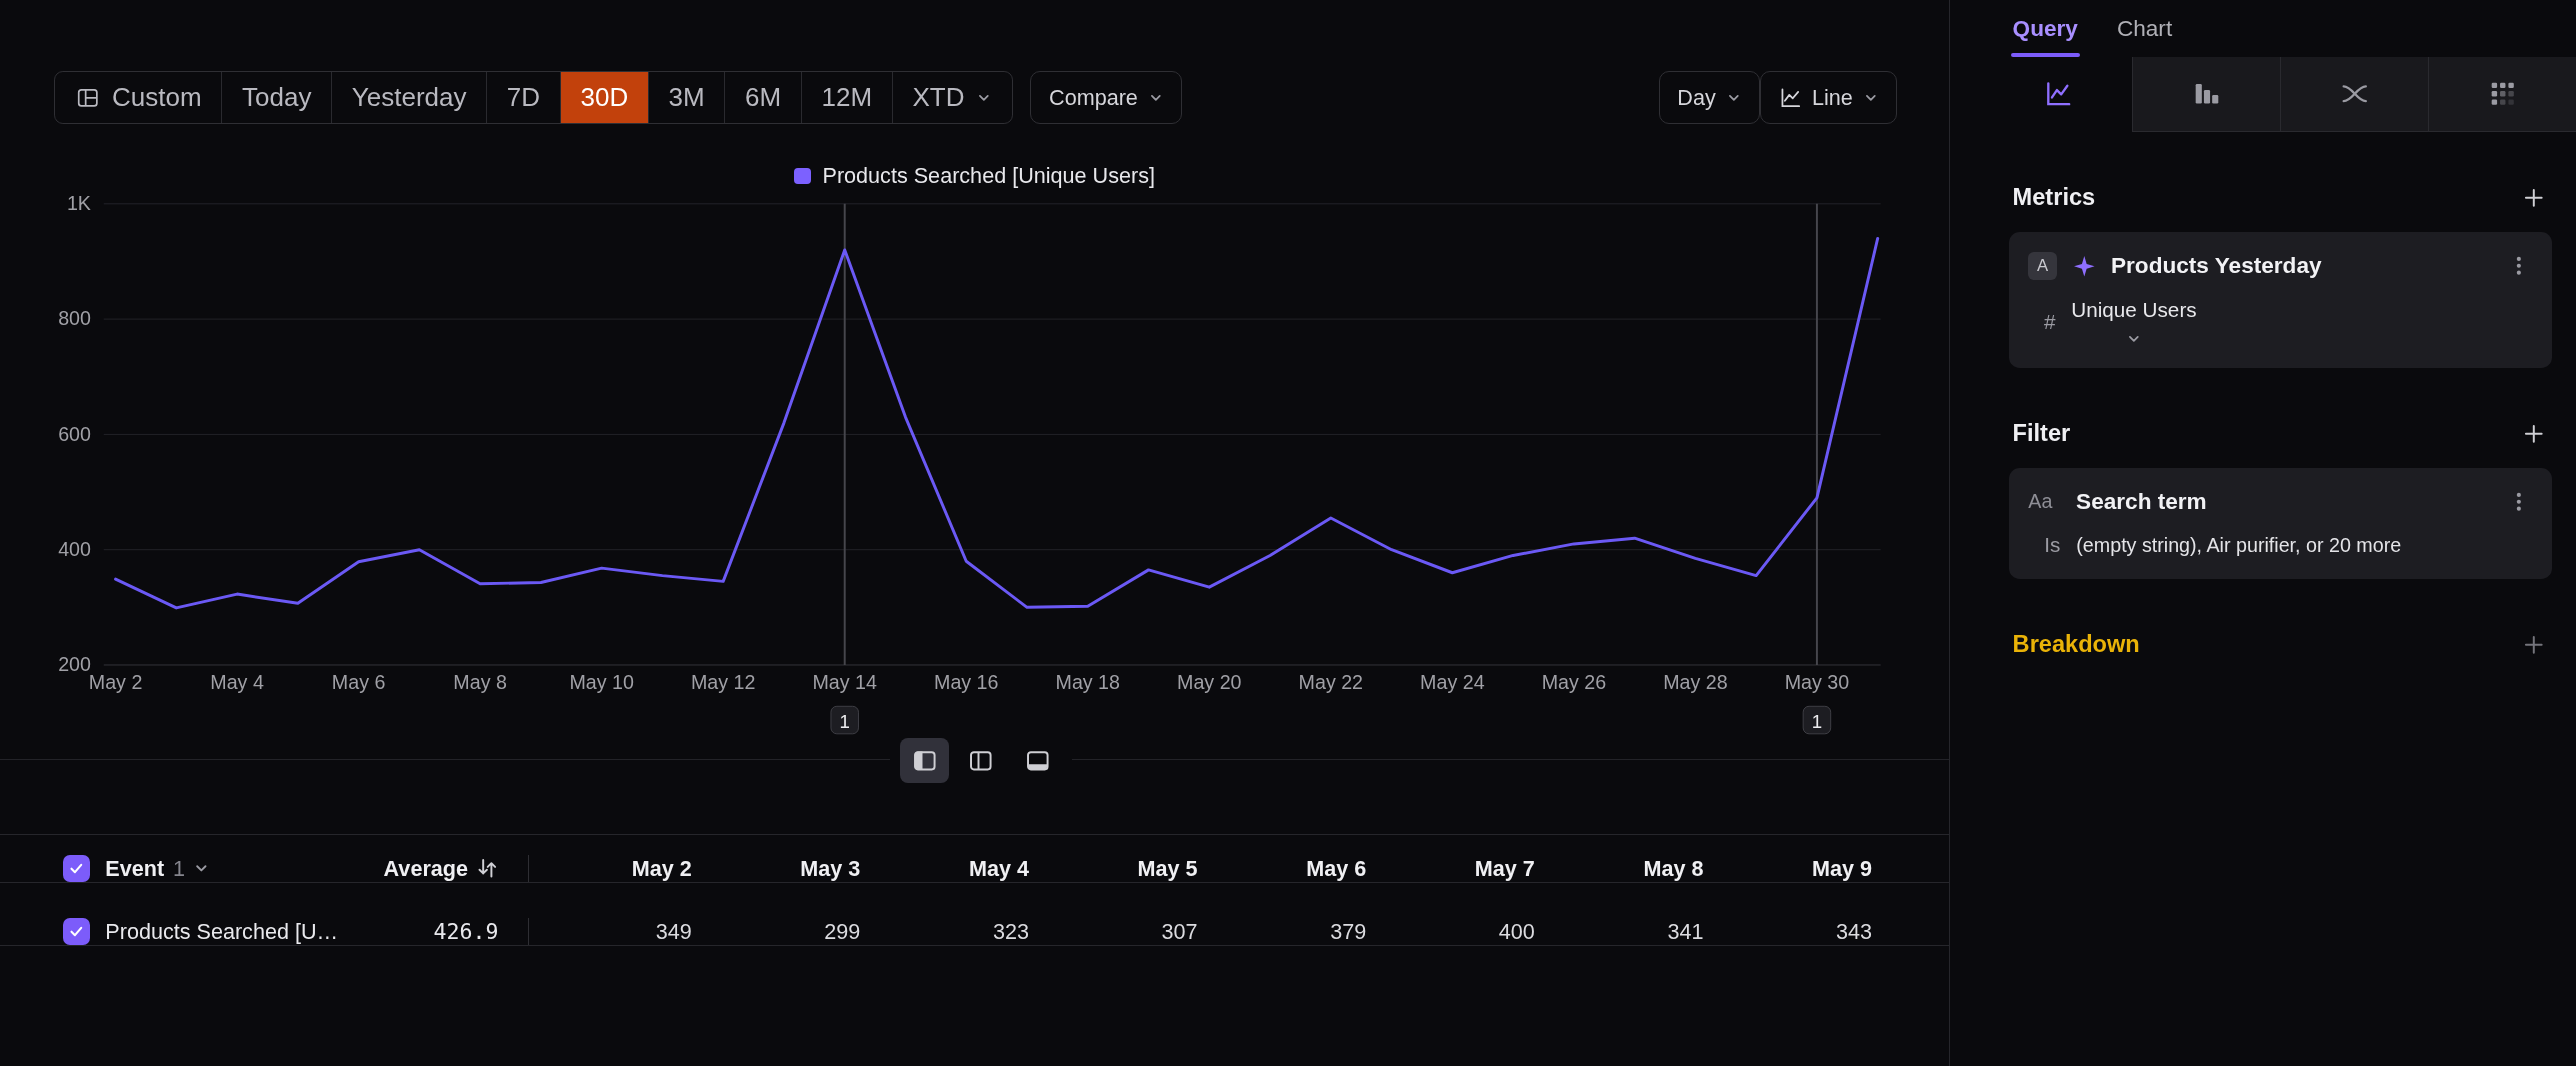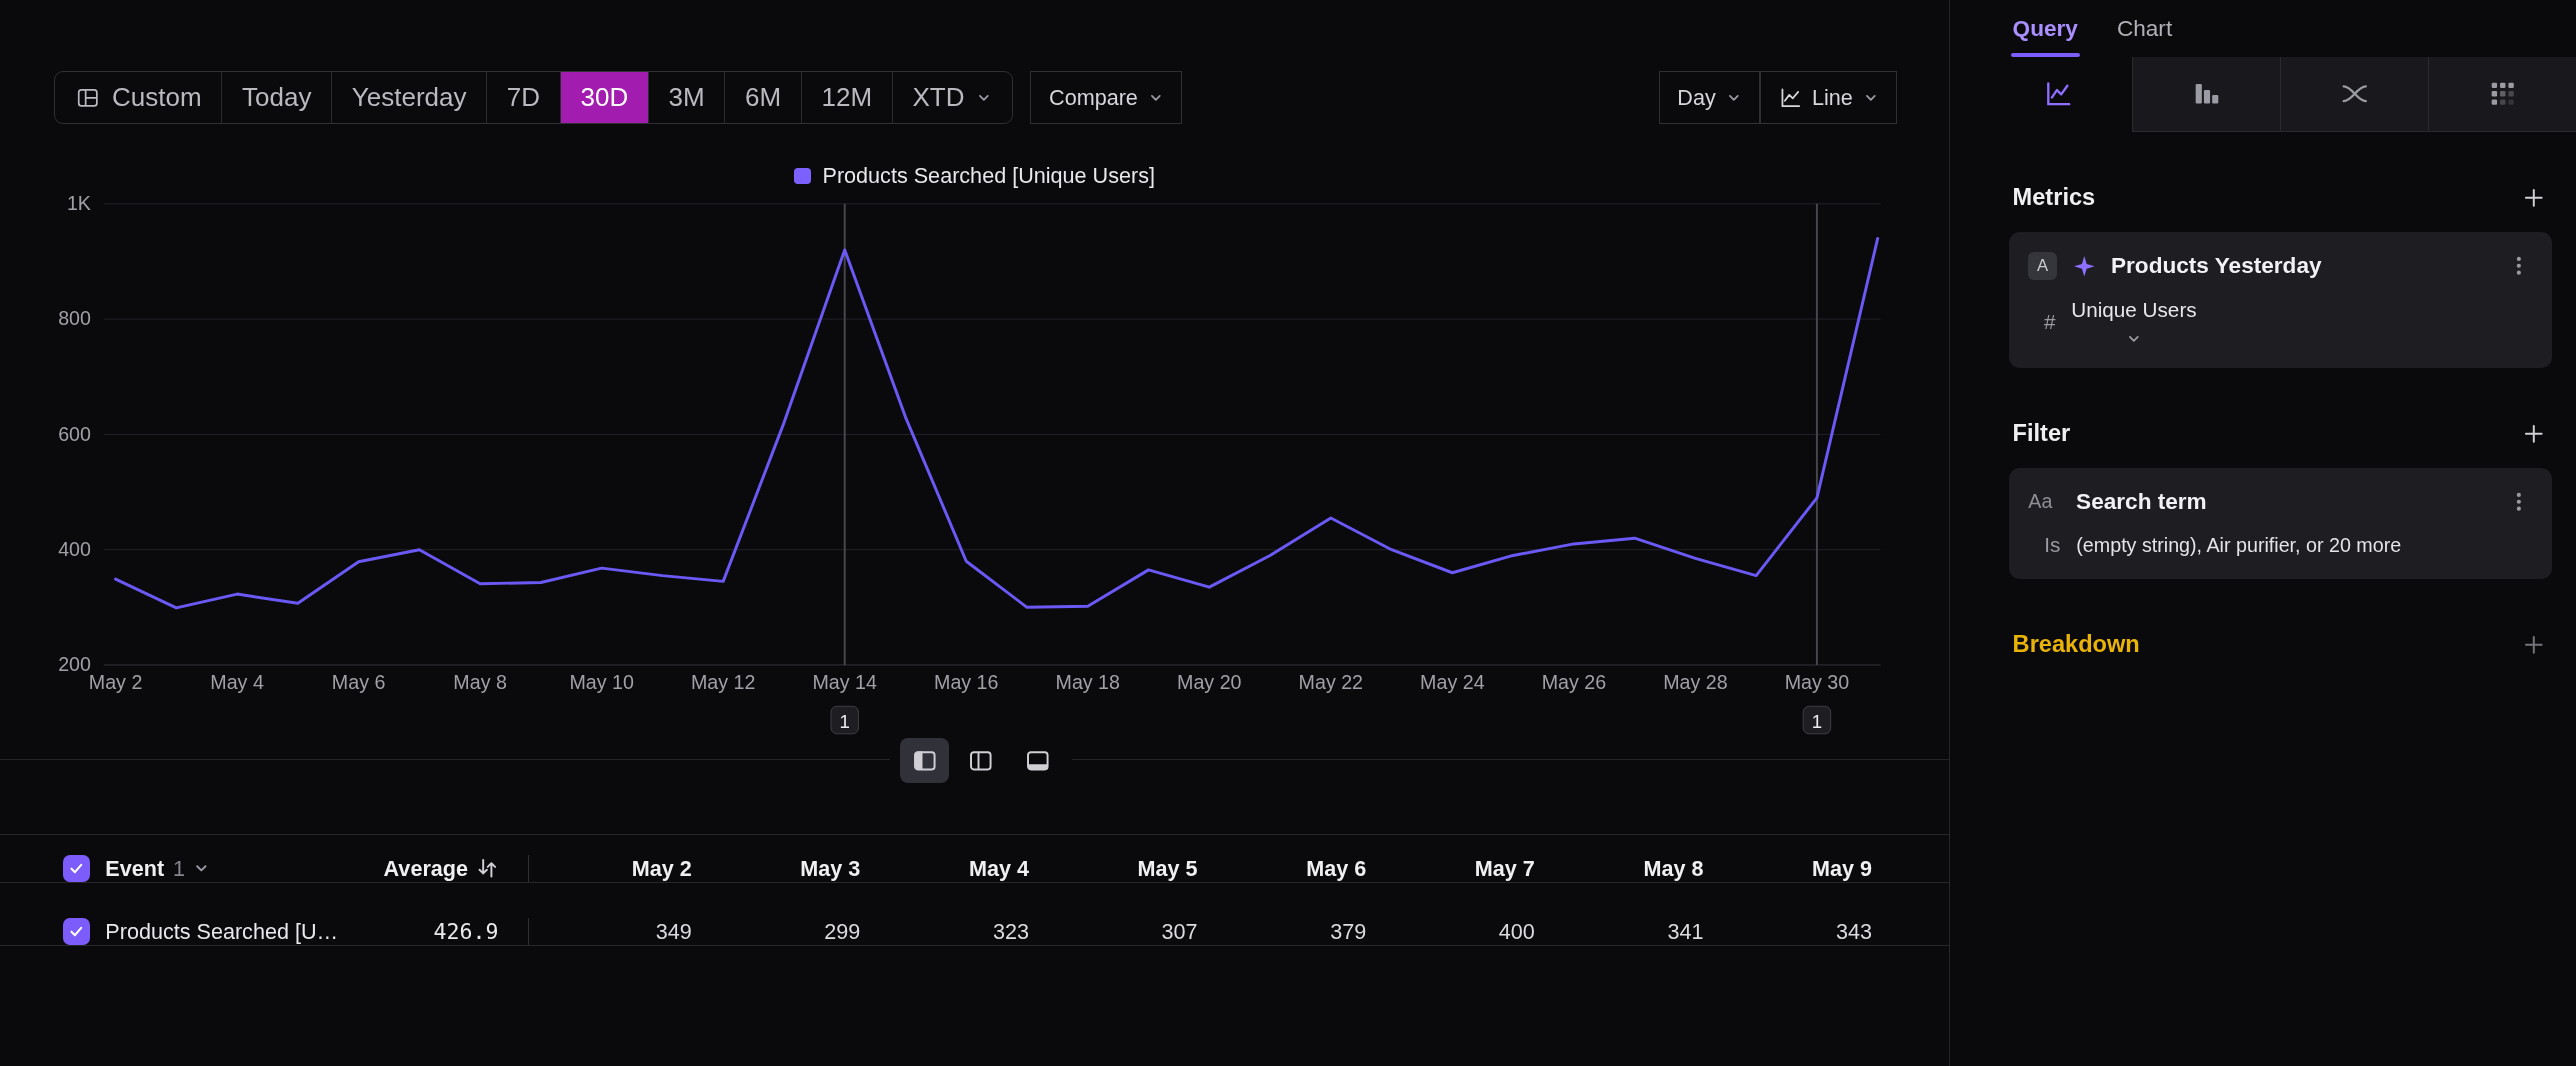--- a/index.html
+++ b/index.html
@@ -14,24 +14,24 @@
   
   .main { position:absolute; left:0; top:0; width:1949px; height:1067px; }
 
   .toolbar { position:absolute; top:71px; left:54px; right:52px; height:53px; display:flex; align-items:center; }
   .seg-group { display:flex; align-items:stretch; border:1px solid #2f2f34; border-radius:8.9px; overflow:hidden; height:53px; }
   .seg-btn {
     display:flex; align-items:center; gap:11.8px; padding:0 19.7px; font-size:26px; color:#b9b9c0;
     border-left:1px solid #2a2a2f; cursor:pointer; white-space:nowrap;
   }
   .seg-btn:first-child { border-left:none; }
-  .seg-btn.active { background:#a21caf; color:#ffffff; }
+  .seg-btn.active { background:#c2410c; color:#ffffff; }
   .btn {
     display:flex; align-items:center; gap:9.8px; height:53px; padding:0 17.7px;
-    border:1px solid #2f2f34; border-radius:0; font-size:21.6px; color:#d6d6db; cursor:pointer; white-space:nowrap;
+    border:1px solid #2f2f34; border-radius:10px; font-size:21.6px; color:#d6d6db; cursor:pointer; white-space:nowrap;
   }
   .compare { margin-left:17.7px; }
   .tb-right { margin-left:auto; display:flex; gap:0; }
   .chev { color:#9b9ba3; flex:0 0 auto; }
 
   .legend { position:absolute; top:163px; left:0; width:100%; display:flex; justify-content:center; align-items:center; gap:11.8px; }
   .legend-swatch { width:16.7px; height:16.7px; border-radius:3.9px; background:#7c61ff; }
   .legend-label { font-size:21.6px; color:#e8e8ec; }
 
   .chart-wrap { position:absolute; top:192px; left:0; width:1949px; height:590px; }

